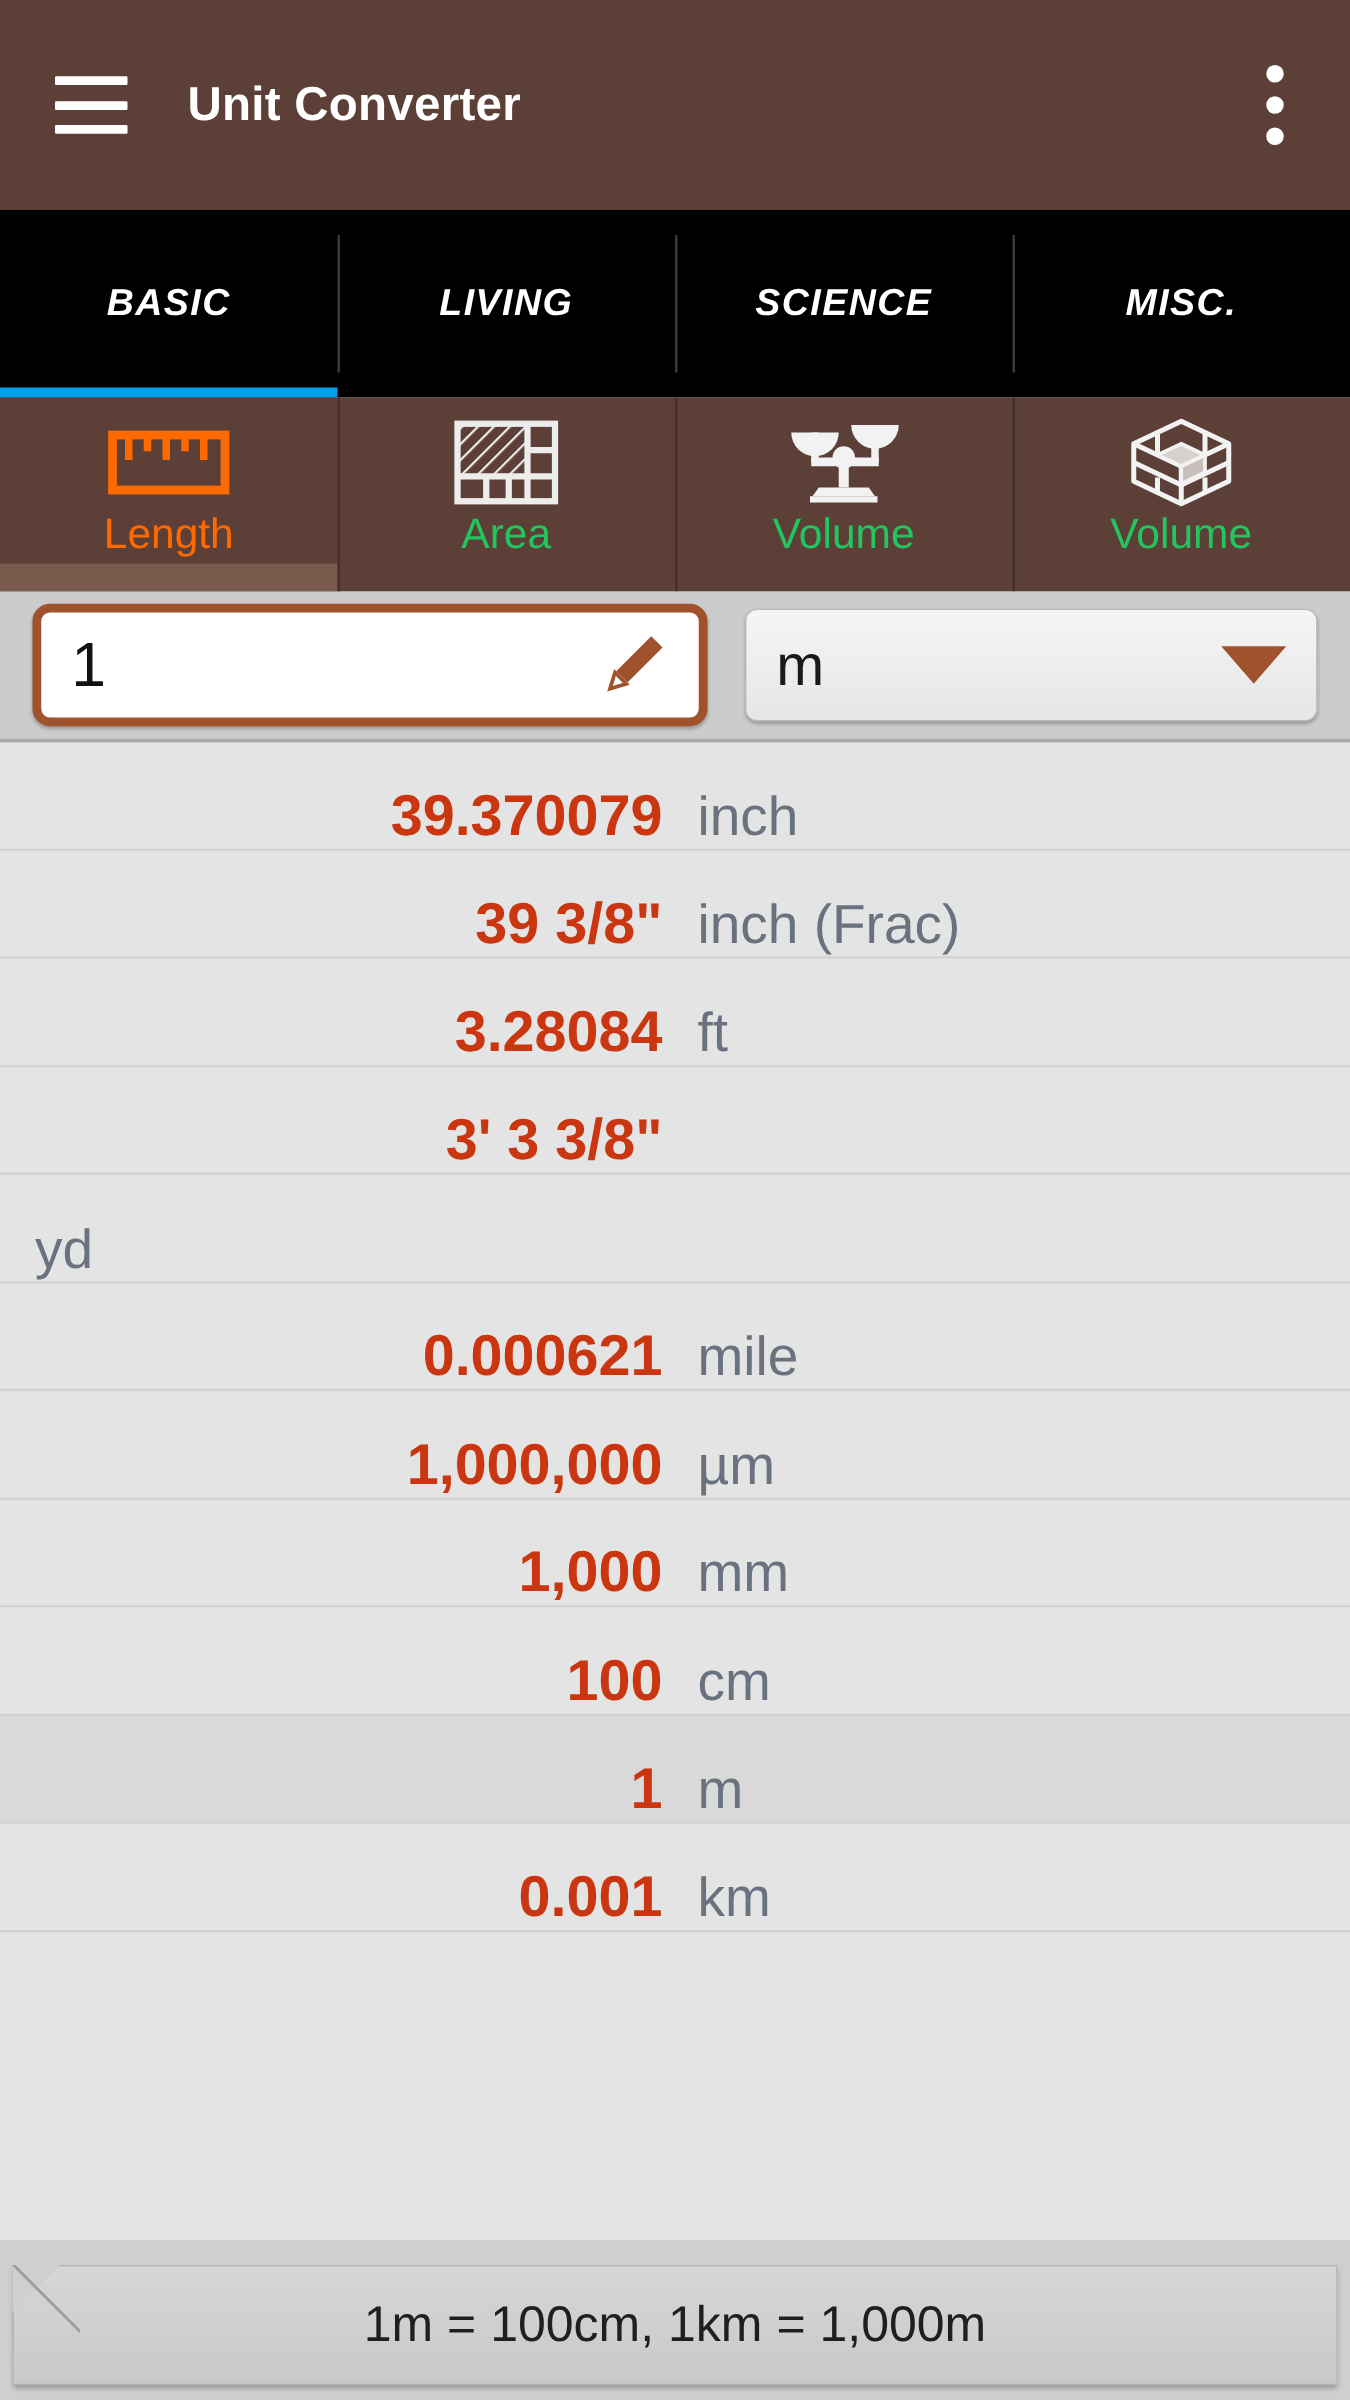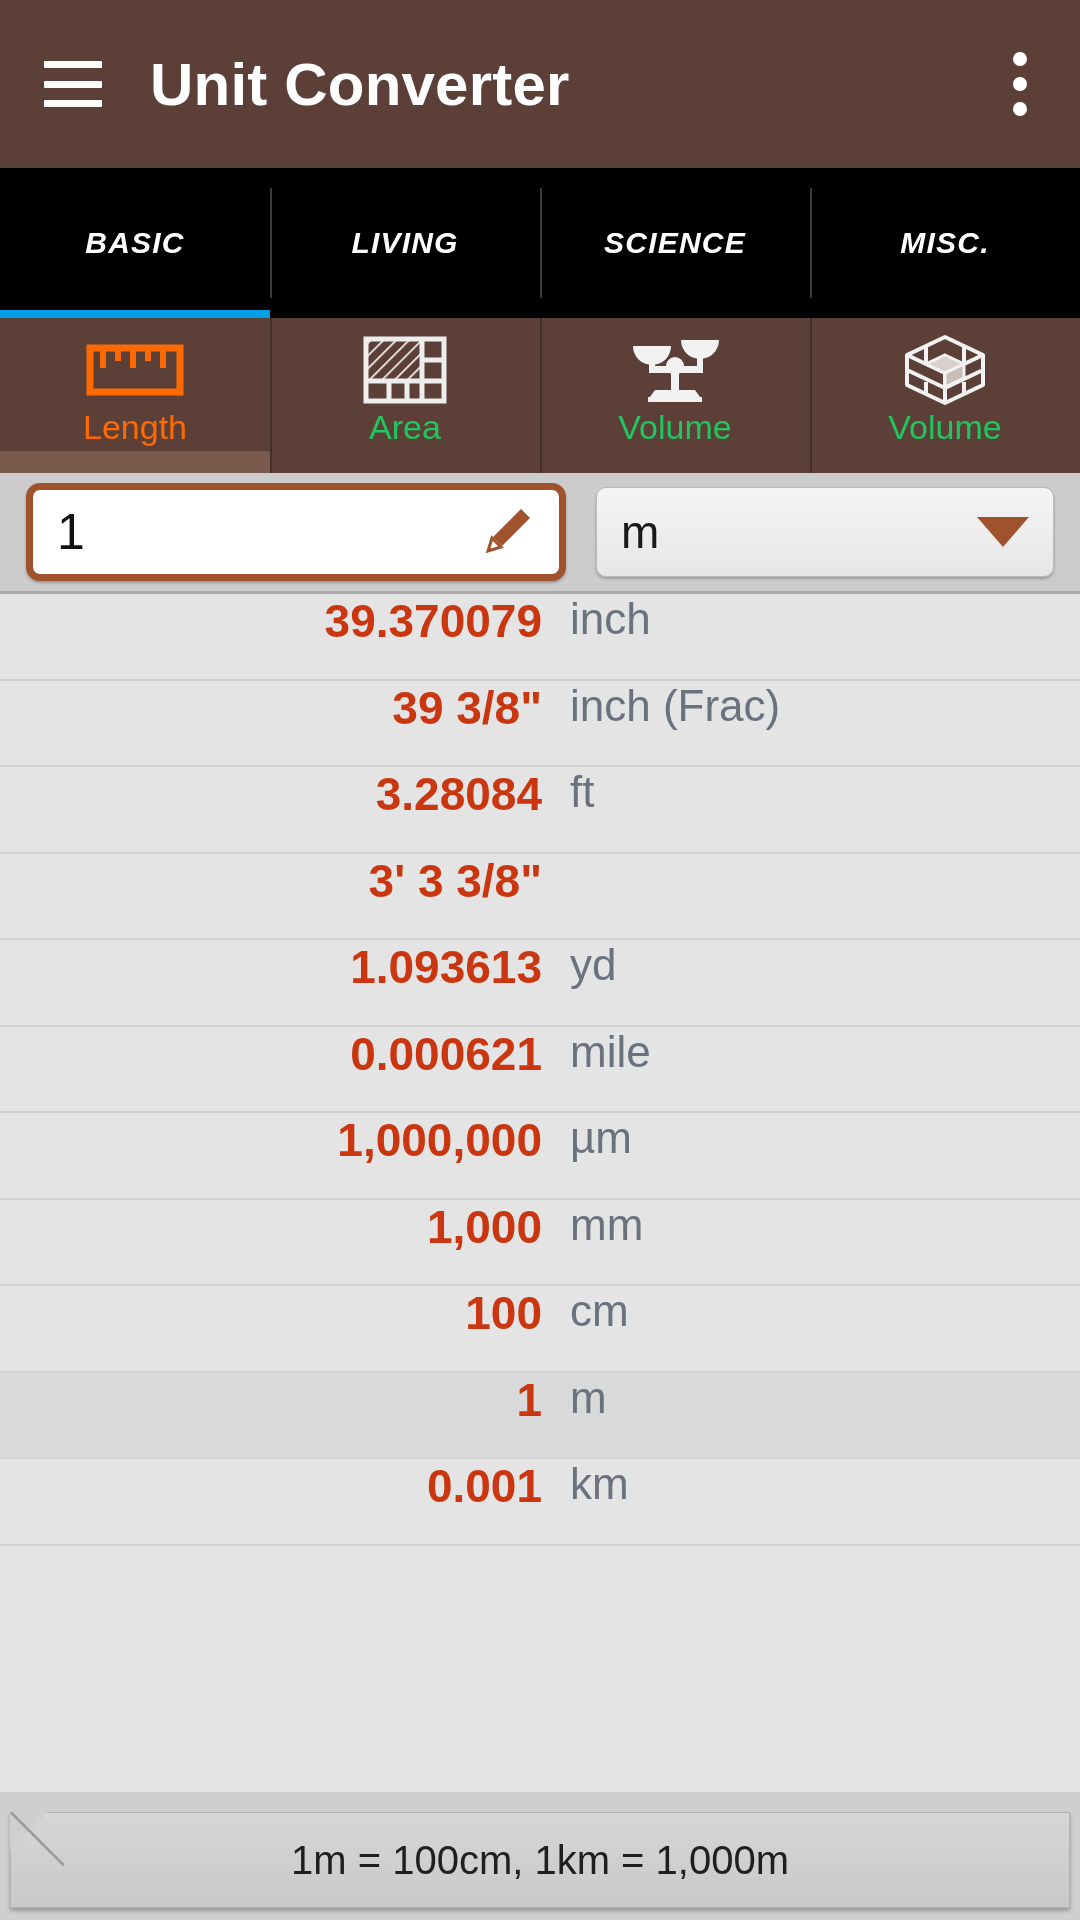--- a/index.html
+++ b/index.html
@@ -13,21 +13,21 @@
 
   
   .appbar {
     height:168px; background:#5c4038;
     display:flex; align-items:center; flex:0 0 168px;
     padding:0 30px 0 44px;
   }
   .hamburger { width:58px; height:46px; display:flex; flex-direction:column; justify-content:space-between; cursor:pointer; }
   .hamburger span { display:block; height:7px; background:#fff; border-radius:1px; }
   .app-title {
-    color:#ffffff; font-size:60px; font-weight:bold;
+    color:#ffffff; font-size:38px; font-weight:bold;
     margin-left:48px; letter-spacing:0.2px; white-space:nowrap;
   }
   .spacer { flex:1 1 auto; }
   .kebab { width:60px; height:80px; display:flex; flex-direction:column; align-items:center; justify-content:center; gap:11px; cursor:pointer; }
   .kebab i { display:block; width:14px; height:14px; border-radius:50%; background:#fff; }
 
   
   .tabbar {
     height:150px; flex:0 0 150px; background:#000000;
     display:flex; position:relative;font-style:italic;
@@ -90,22 +90,22 @@
   }
   .unit-text { font-size:46px; color:#1a1a1a; flex:1 1 auto; }
   .caret {
     width:0; height:0; border-left:26px solid transparent;
     border-right:26px solid transparent; border-top:30px solid #a0522d;
   }
 
   
   .results { flex:1 1 auto; background:#e4e4e4; overflow:hidden; border-top:3px solid #a9a9a9; }
   .row {
-    height:86.5px; display:flex; align-items:flex-start;
-    border-bottom:2px solid #d2d2d2; background:#e4e4e4;padding-left:12px;
+    height:86.5px; display:flex; align-items:flex-end;
+    border-bottom:2px solid #d2d2d2; background:#e4e4e4;
   }
   .row.highlight { background:#d9d9d9; }
   .row-val {
     width:530px; text-align:right; padding-right:0;
     font-size:46px; font-weight:bold; color:#c9360f;
     white-space:nowrap; overflow:hidden;
   }
   .row-unit {
     flex:1 1 auto; padding-left:28px;
     font-size:44px; color:#69727e; white-space:nowrap;
@@ -274,21 +274,20 @@
       <div class="row-unit">inch (Frac)</div>
     </div>
     <div class="row">
       <div class="row-val">3.28084</div>
       <div class="row-unit">ft</div>
     </div>
     <div class="row">
       <div class="row-val">3' 3 3/8"</div>
     </div>
     <div class="row">
-      <div class="row-val">1.093613</div>
       <div class="row-unit">yd</div>
     </div>
     <div class="row">
       <div class="row-val">0.000621</div>
       <div class="row-unit">mile</div>
     </div>
     <div class="row">
       <div class="row-val">1,000,000</div>
       <div class="row-unit">µm</div>
     </div>

